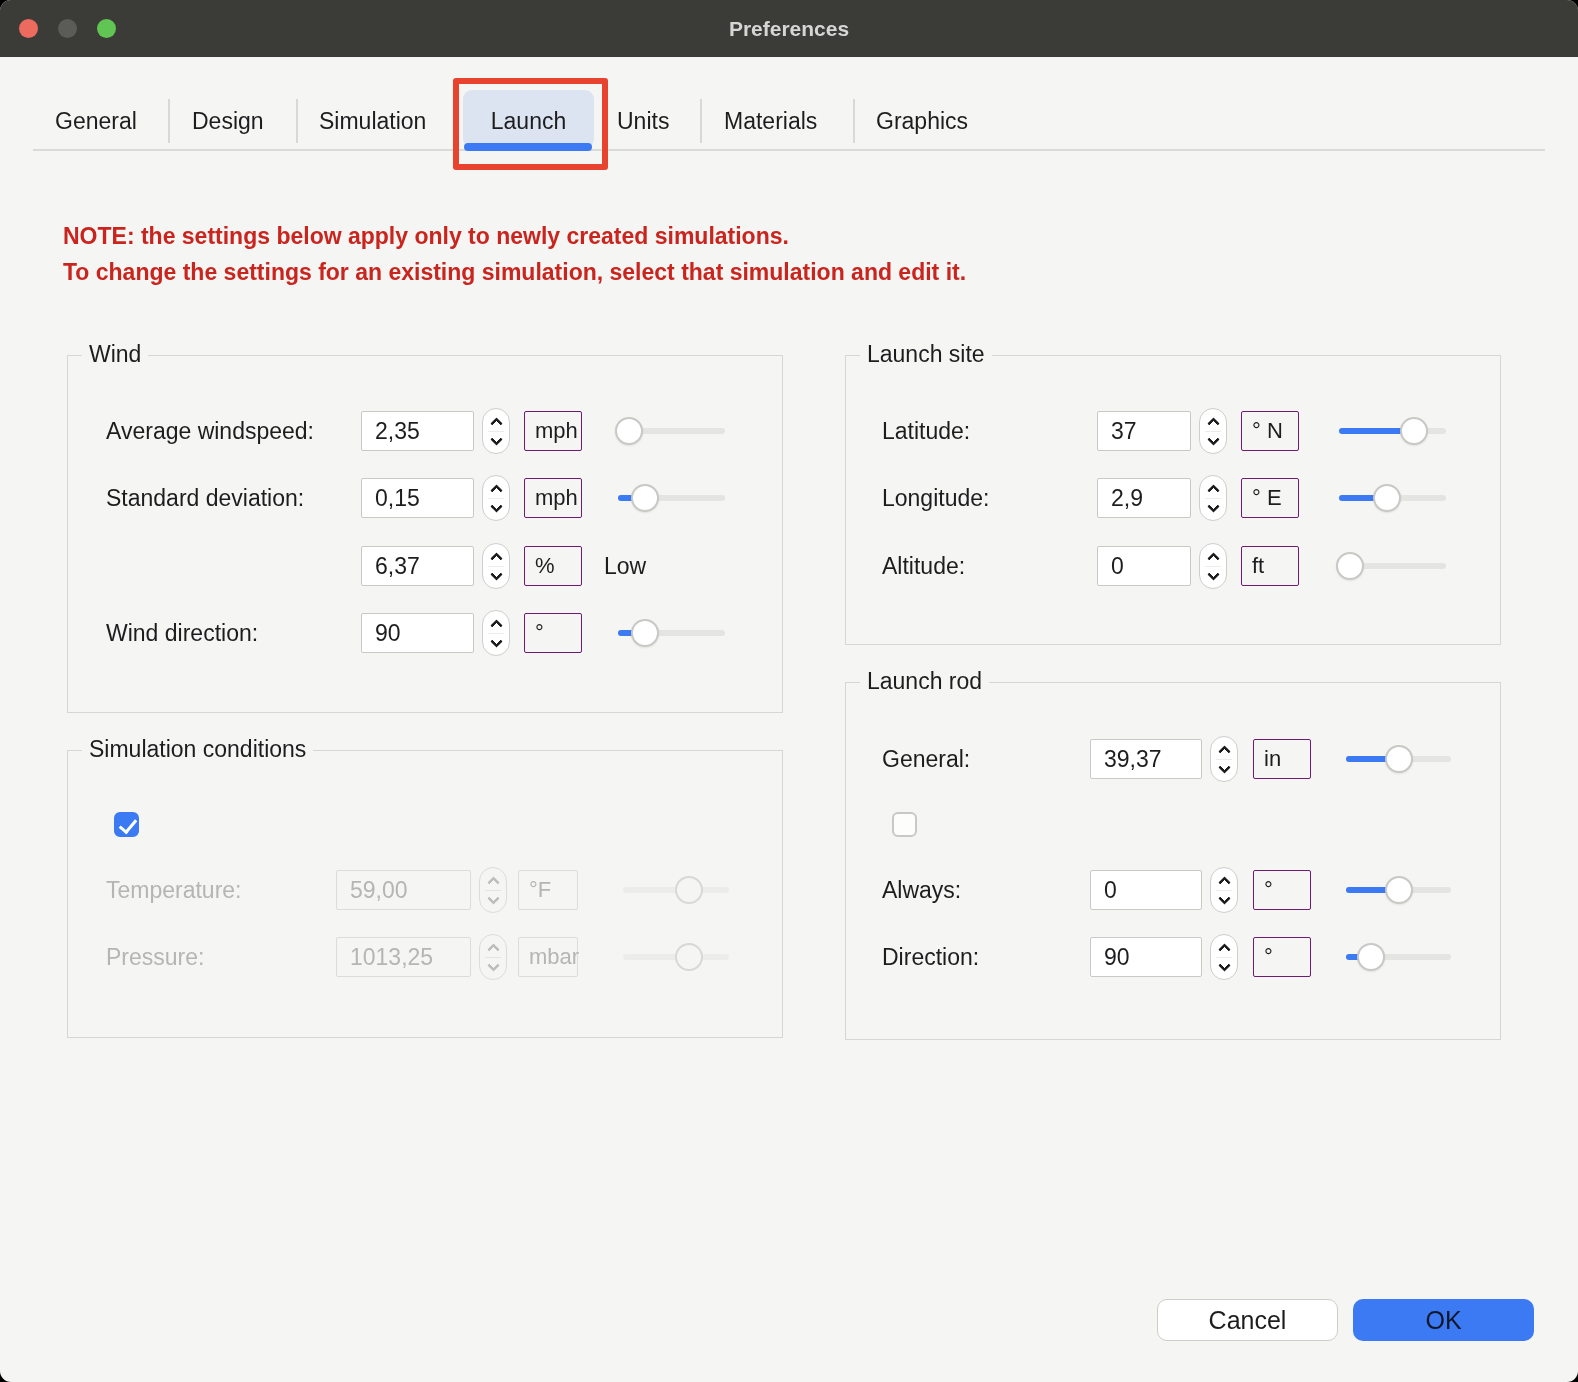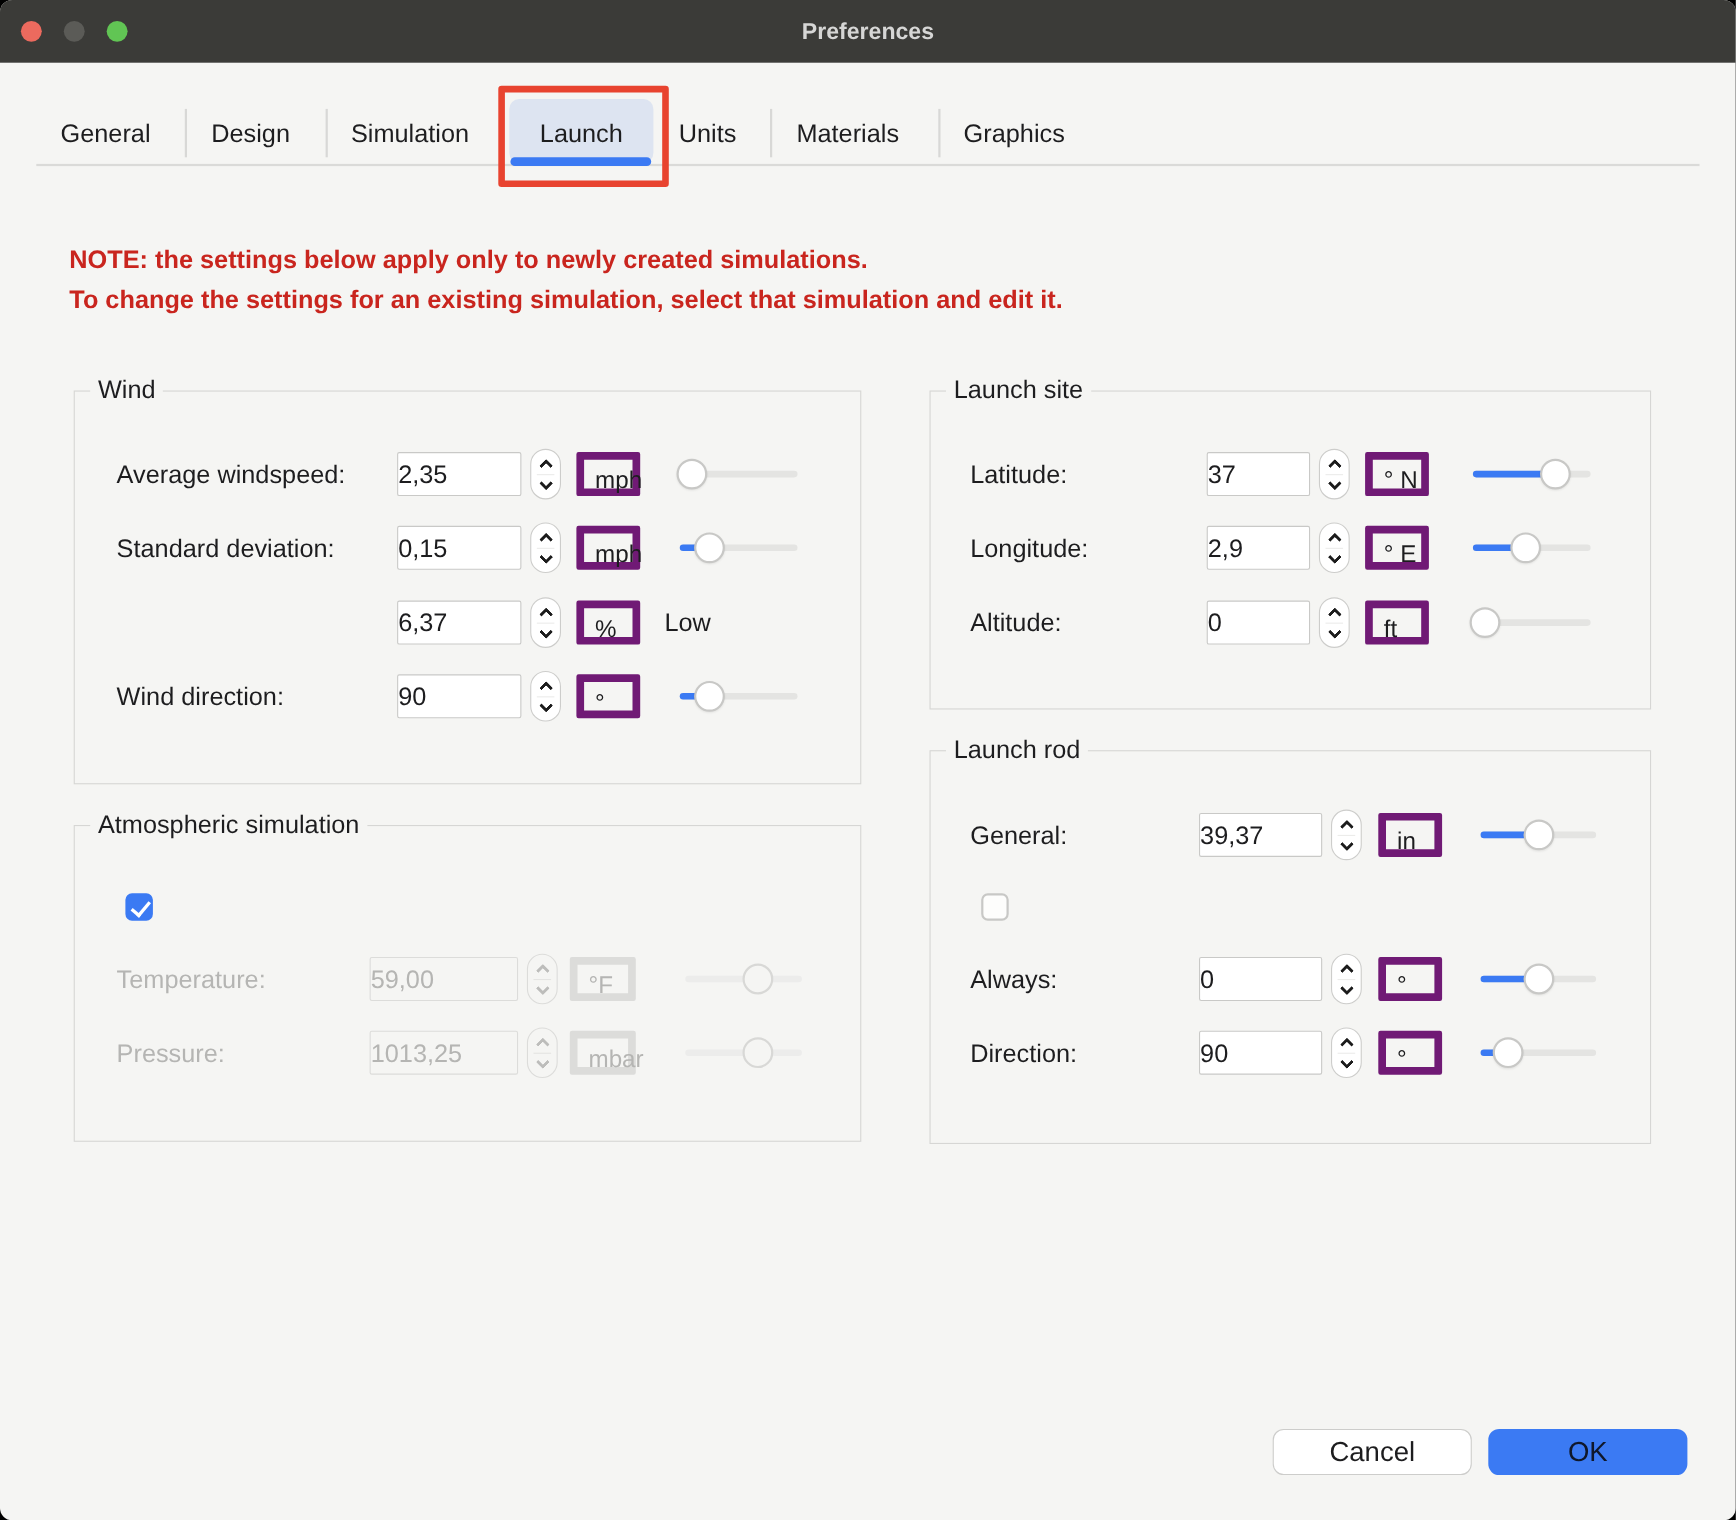--- a/index.html
+++ b/index.html
@@ -35,27 +35,27 @@
   .group{position:absolute; border:1px solid #D6D6D4;}
   .group>.gtitle{position:absolute; left:14px; top:0; transform:translateY(-55%); background:var(--panel); padding:0 7px; font-size:23px; color:var(--txt);}
   .g-wind{left:67px; top:355px; width:716px; height:358px;}
   .g-site{left:845px; top:355px; width:656px; height:290px;}
   .g-rod{left:845px; top:682px; width:656px; height:358px;}
   .g-atm{left:67px; top:750px; width:716px; height:288px;}
 
   
   .row{position:absolute; left:0; right:0; height:46px;}
   .row .lbl{position:absolute; top:0; line-height:46px; font-size:23px; color:var(--txt); white-space:nowrap;}
-  .row .field{position:absolute; top:3px; height:40px; line-height:38px; background:#fff; border:1px solid var(--border); border-radius:2px; padding-left:0; font-size:23px; color:var(--txt); overflow:hidden;}
+  .row .field{position:absolute; top:3px; height:40px; line-height:38px; background:#fff; border:1px solid var(--border); border-radius:2px; padding-left:13px; font-size:23px; color:var(--txt); overflow:hidden;}
   .row .spin{position:absolute; top:0; width:28px; height:46px; background:#fff; border:1px solid #CDCDCB; border-radius:14px; display:flex; flex-direction:column; align-items:center; justify-content:center; gap:7px;}
   .spin::before{content:""; position:absolute; left:5px; right:5px; top:50%; height:1px; background:#ECECEA;}
   .chev{width:9px; height:9px; border-left:3px solid #1C1C1C; border-top:3px solid #1C1C1C; border-radius:1px;}
   .chev.up{transform:rotate(45deg) ; margin-top:3px;}
   .chev.dn{transform:rotate(225deg); margin-bottom:3px;}
-  .row .unit{position:absolute; top:3px; height:40px; line-height:38px; border:7px solid #701a75; border-radius:2px; padding-left:10px; font-size:22px; color:var(--txt); white-space:nowrap;}
+  .row .unit{position:absolute; top:3px; height:40px; line-height:38px; border:1px solid #701a75; border-radius:2px; padding-left:10px; font-size:22px; color:var(--txt); white-space:nowrap;}
   .row .suffix{position:absolute; top:0; line-height:46px; font-size:23px; color:var(--txt);}
 
   .slider{position:absolute; top:9px; height:28px;}
   .slider .track{position:absolute; left:0; right:0; top:11px; height:6px; border-radius:3px; background:#E4E4E2;}
   .slider .fill{position:absolute; left:0; top:11px; height:6px; border-radius:3px; background:var(--accent); width:var(--frac,0%);}
   .slider .thumb{position:absolute; top:0; width:28px; height:28px; border-radius:50%; background:#fff; border:2px solid #C8C8C6; left:clamp(-3px, calc(var(--frac,0%) - 14px), calc(100% - 25px)); box-shadow:0 1px 2px rgba(0,0,0,.08);}
 
   
   .row.disabled .lbl, .row.disabled .unit, .row.disabled .field{color:var(--dis);}
   .row.disabled .field{background:transparent; border-color:var(--border-lt);}
@@ -271,21 +271,21 @@
       <span class="unit" style="left:407px;width:58px">°</span>
       <span class="slider" style="left: 500px; width: 105px; --frac: 24%;">
           <i class="track"></i>
           <i class="fill"></i>
           <i class="thumb"></i>
         </span>
     </div>
   </div>
 
   <div class="group g-atm">
-    <span class="gtitle">Atmospheric simulation</span>
+    <span class="gtitle">Simulation conditions</span>
 
     <div class="checkrow" style="top:58px">
       <span class="cbox on" style="left:46px"></span>
     </div>
 
     <div class="row disabled" style="top:116px">
       <span class="lbl" style="left:38px">Temperature:</span>
       <span class="field" style="left:268px;width:135px">59,00</span>
       <span class="spin" style="left:411px">
           <i class="chev up"></i>

